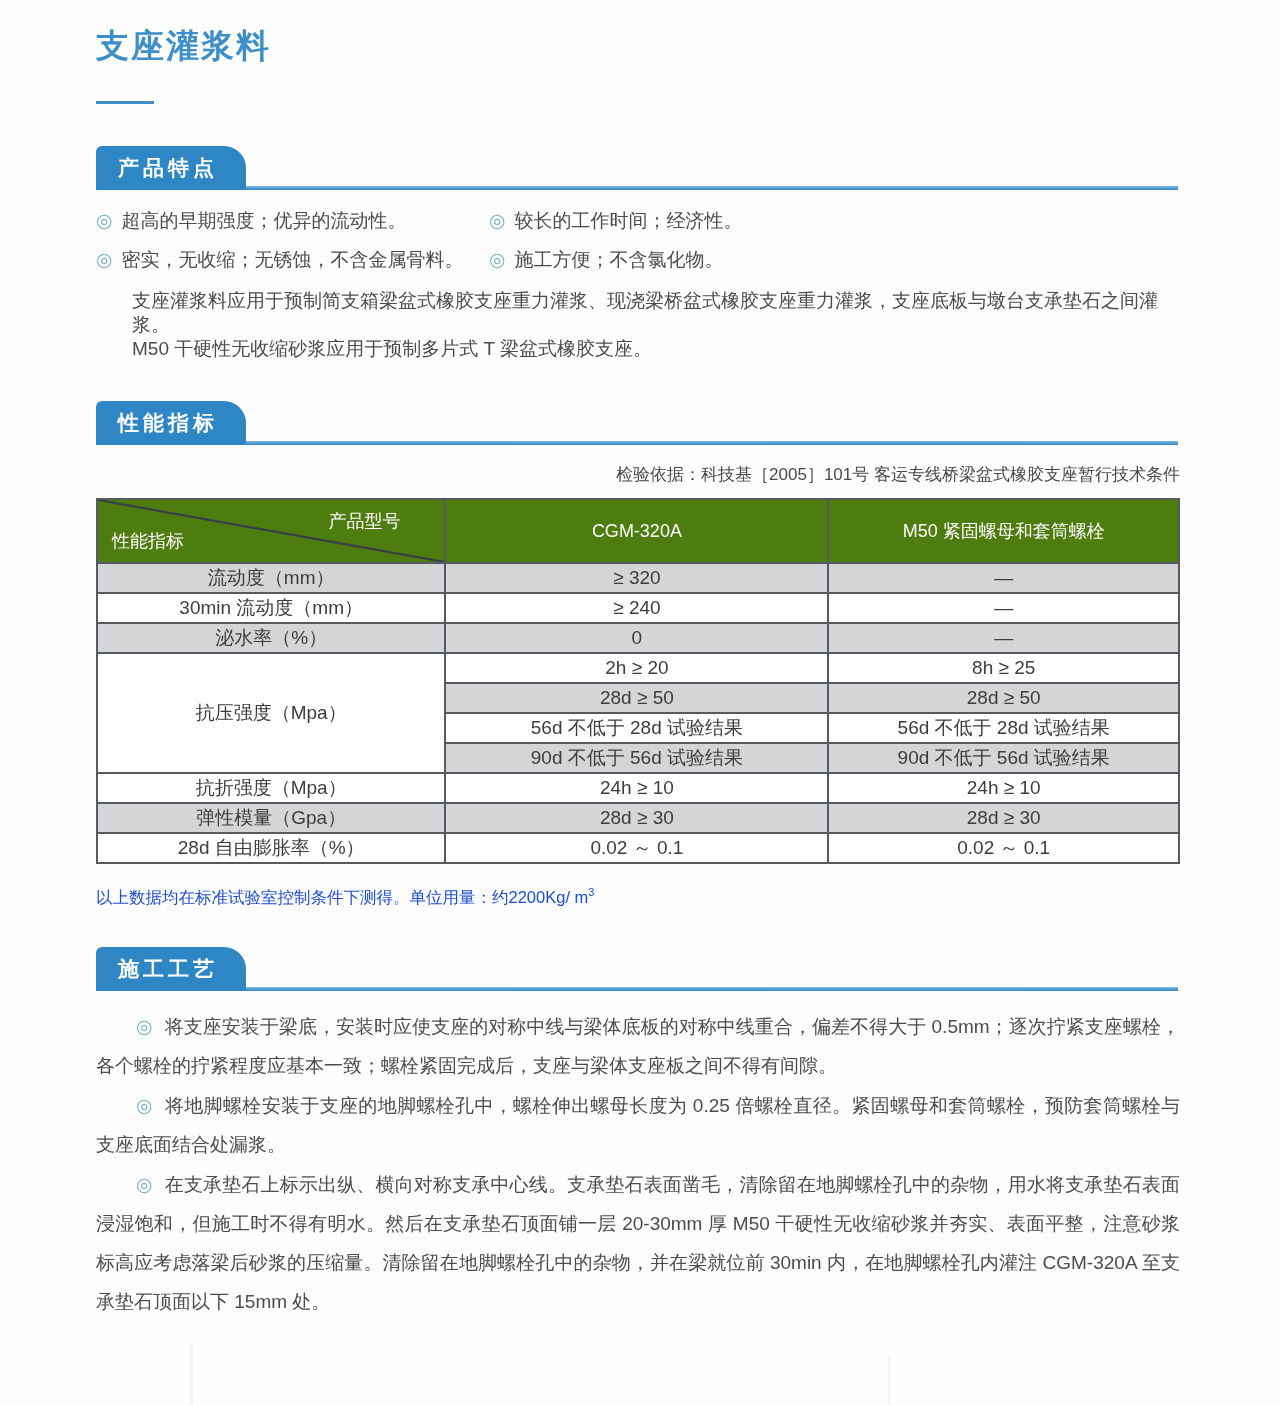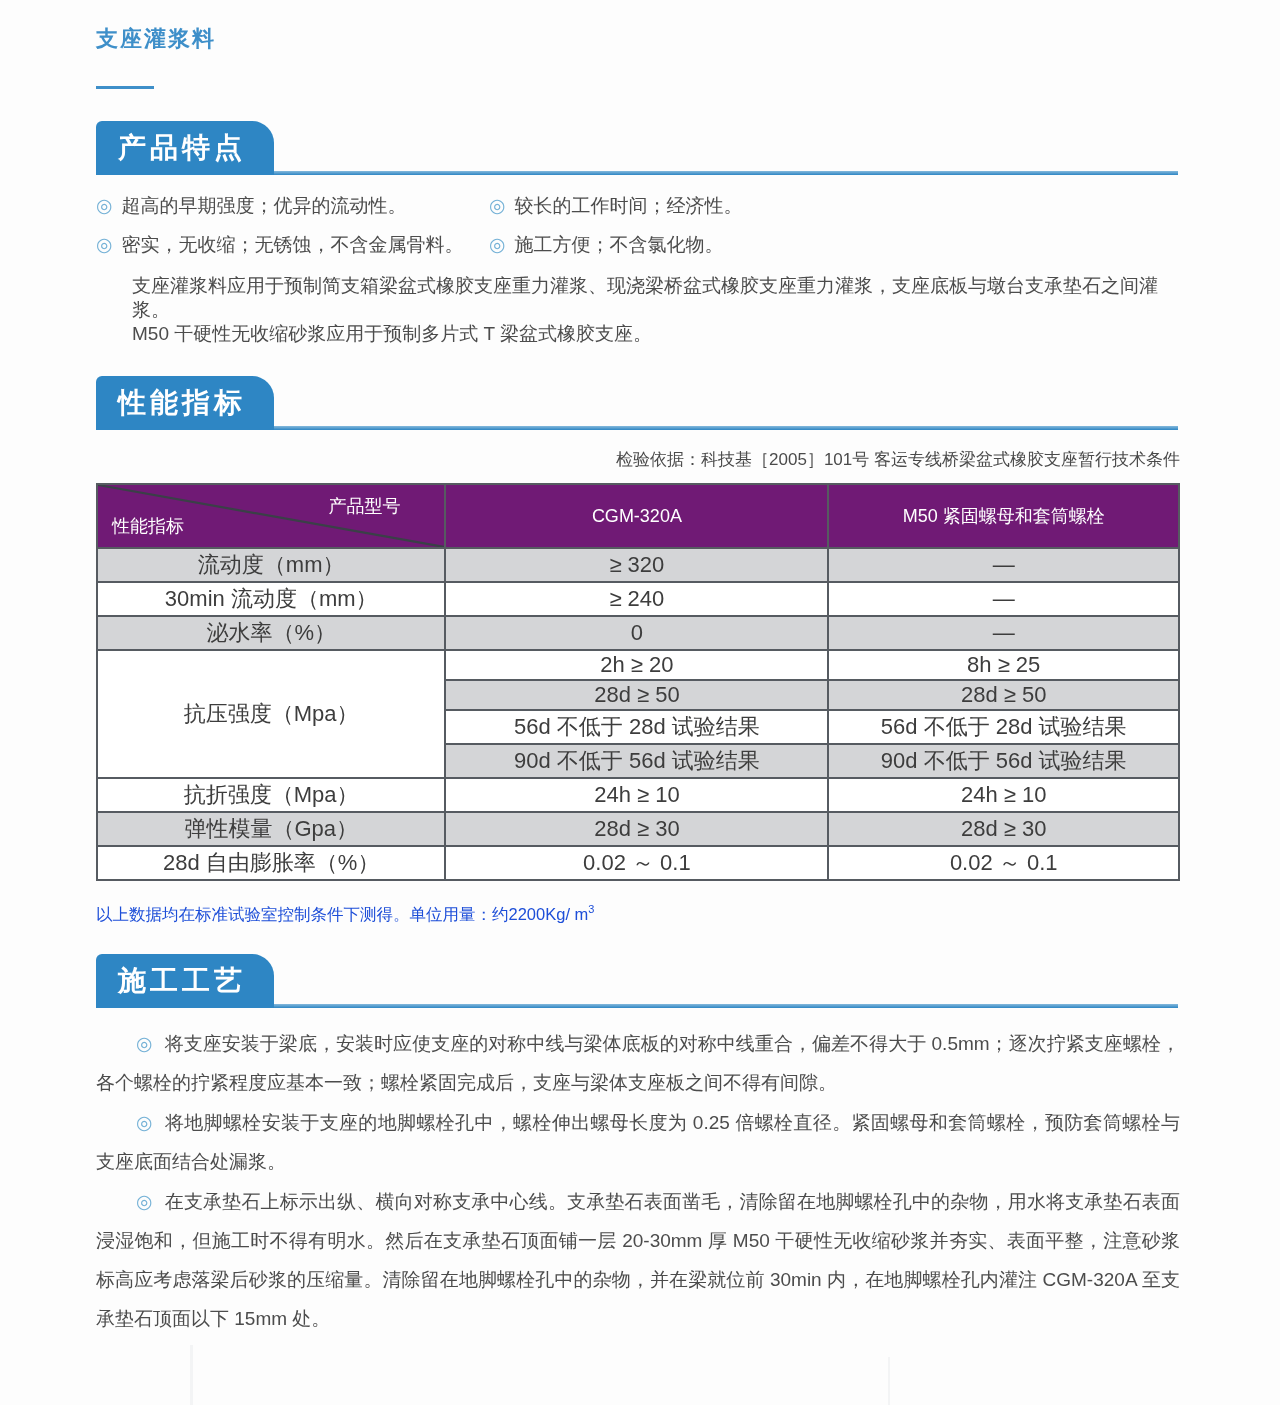--- a/index.html
+++ b/index.html
@@ -10,21 +10,21 @@
     background: #fdfdfd;
     font-family: "Liberation Sans", "DejaVu Sans", sans-serif;
     color: #4a4a4a;
     position: relative;
   }
   .page { padding: 18px 100px 0 96px; position: relative; }
 
   
   .doc-title {
     color: #3e8fc9;
-    font-size: 22px;
+    font-size: 33px;
     font-weight: bold;
     letter-spacing: 2px;
     margin-top: 6px;
   }
   .title-underline {
     width: 58px; height: 3px;
     background: #3e8fc9;
     margin-top: 32px;
   }
 
@@ -32,21 +32,21 @@
   .section-header { position: relative; height: 42px; }
   .section-rule {
     position: absolute; left: 0; right: 2px; bottom: 0;
     height: 4px;
     background: linear-gradient(#85b9dc, #2e86c4);
   }
   .badge {
     position: absolute; left: 0; bottom: 0;
     background: #2e86c4;
     color: #ffffff;
-    font-size: 28px;
+    font-size: 21px;
     font-weight: bold;
     letter-spacing: 4px;
     padding: 8px 28px 8px 22px;
     border-radius: 6px 22px 0 0;
     z-index: 2;
   }
 
   .mt-features { margin-top: 44px; }
   .mt-scope    { margin-top: 46px; }
   .mt-perf     { margin-top: 42px; }
@@ -94,27 +94,27 @@
     border-collapse: collapse;
     table-layout: fixed;
   }
   table.perf col.c1 { width: 32.2%; }
   table.perf col.c2 { width: 35.4%; }
   table.perf col.c3 { width: 32.4%; }
   table.perf th, table.perf td {
     border: 2px solid #565b61;
     text-align: center;
     vertical-align: middle;
-    font-size: 22px;
+    font-size: 19px;
     color: #3d3d3d;
     height: 30px;
     padding: 1px 4px;
   }
   table.perf thead th {
-    background: #701a75;
+    background: #4d7c0f;
     color: #ffffff;
     font-weight: normal;
     font-size: 18px;
     height: 64px;
   }
   th.corner { position: relative; padding: 0; }
   th.corner svg { position: absolute; inset: 0; width: 100%; height: 100%; }
   .corner-top    { position: absolute; top: 9px;  right: 44px; font-size: 18px; }
   .corner-bottom { position: absolute; bottom: 9px; left: 14px; font-size: 18px; }
   tr.gray td { background: #d4d5d7; }

